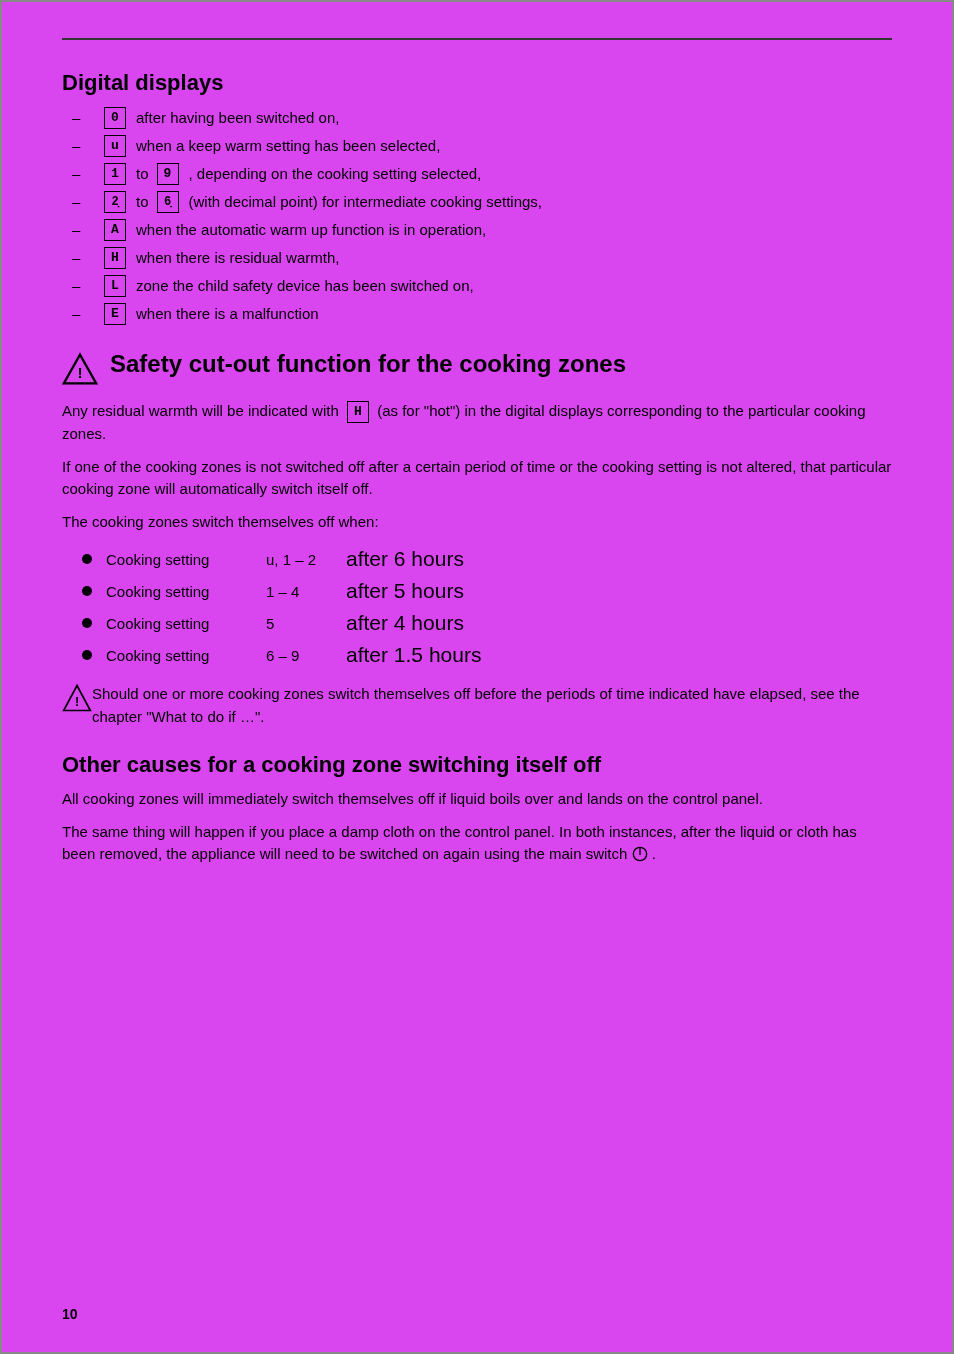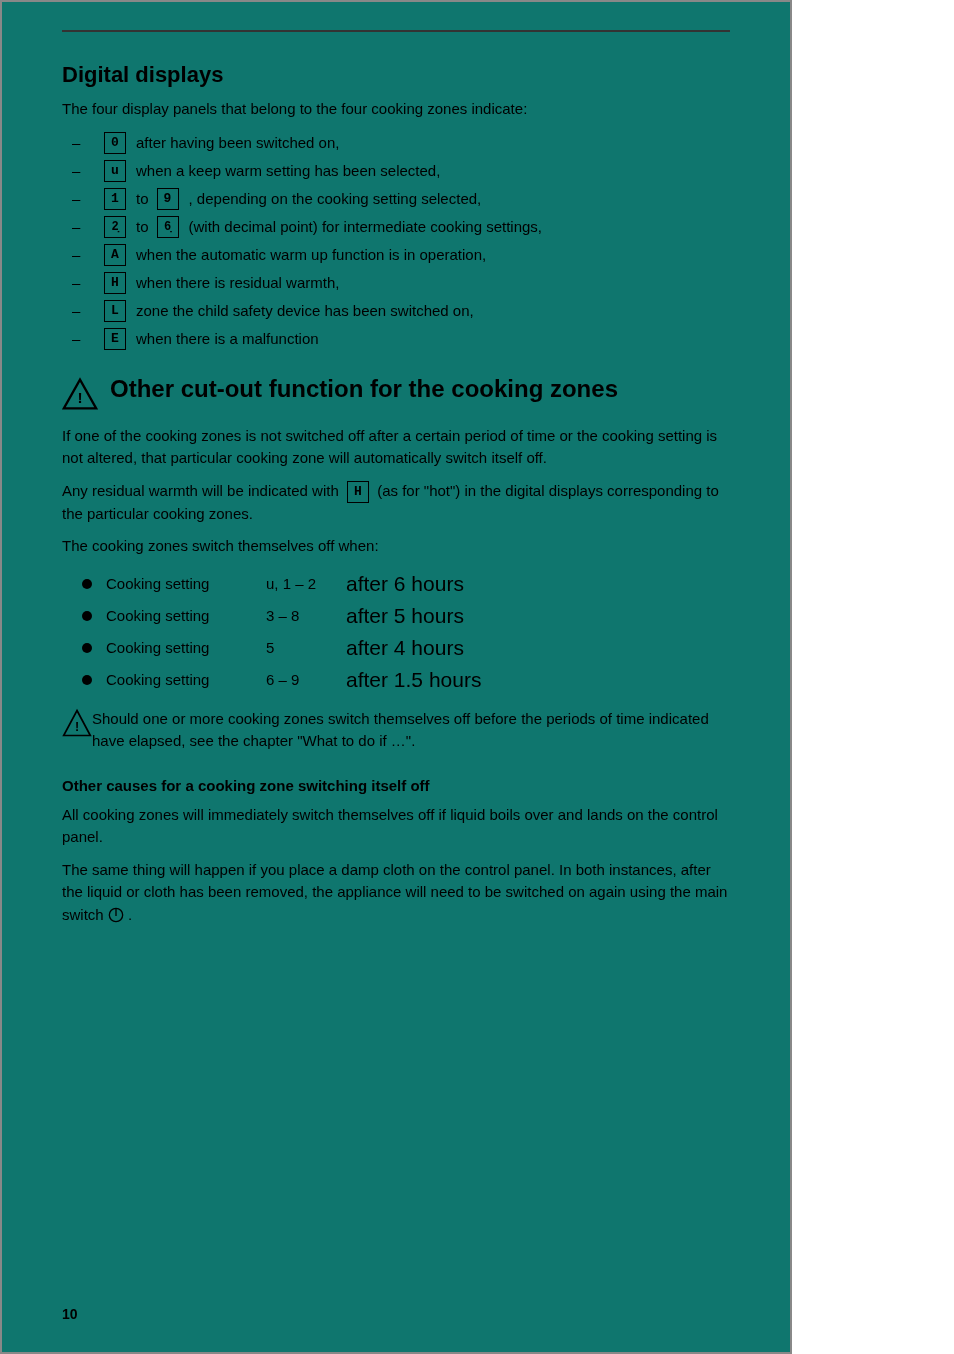--- a/index.html
+++ b/index.html
@@ -5,42 +5,42 @@
     * { box-sizing: border-box; margin: 0; padding: 0; }
     body {
       background: #fff;
       font-family: Arial, Helvetica, sans-serif;
       font-size: 15px;
       color: #000;
       width: 954px;
       min-height: 1354px;
     }
     .page {
-      width: 792px;
+      width: 954px;
       min-height: 1354px;
-      background: #0f766e;
+      background: #d946ef;
       border: 2px solid #888;
-      padding: 28px 60px 40px 60px;
+      padding: 36px 60px 40px 60px;
       position: relative;
     }
     .top-border {
       border-top: 2px solid #333;
       margin-bottom: 30px;
     }
     h2 {
       font-size: 22px;
       font-weight: bold;
       margin-bottom: 10px;
     }
     h2.safety {
       font-size: 24px;
       font-weight: bold;
     }
     h2.other {
-      font-size: 15px;
+      font-size: 22px;
       font-weight: bold;
       margin-bottom: 10px;
     }
     p {
       margin-bottom: 10px;
       line-height: 1.5;
     }
     .section {
       margin-bottom: 24px;
     }
@@ -160,21 +160,20 @@
     }
   </style>
 </head>
 <body>
 
 <div class="page">
   <div class="top-border"></div>
 
   <div class="section">
     <h2>Digital displays</h2>
-    <p>The four display panels that belong to the four cooking zones indicate:</p>
 
     <ul class="bullet-list">
 
       <li>
         <span class="dash">–</span>
         <span class="symbol-box">0</span>
         <span class="desc">after having been switched on,</span>
       </li>
 
       <li>
@@ -225,44 +224,44 @@
     </ul>
   </div>
 
   <div class="section">
     <div class="safety-header">
 
       <svg class="warning-icon" viewBox="0 0 40 40" fill="none" xmlns="http://www.w3.org/2000/svg">
         <polygon points="20,4 38,36 2,36" stroke="#000" stroke-width="2.5" fill="none"></polygon>
         <text x="20" y="30" text-anchor="middle" font-size="17" font-weight="bold" fill="#000" font-family="Arial">!</text>
       </svg>
-      <h2 class="safety">Other cut-out function for the cooking zones</h2>
+      <h2 class="safety">Safety cut-out function for the cooking zones</h2>
     </div>
-
-    <p>If one of the cooking zones is not switched off after a certain period of time or the cooking setting is not altered, that particular cooking zone will automatically switch itself off.</p>
 
     <p>
       <span>Any residual warmth will be indicated with</span>
       <span class="symbol-box" style="margin: 0 4px;">H</span>
       <span> (as for "hot") in the digital displays corresponding to the particular cooking zones.</span>
     </p>
+
+    <p>If one of the cooking zones is not switched off after a certain period of time or the cooking setting is not altered, that particular cooking zone will automatically switch itself off.</p>
 
     <p>The cooking zones switch themselves off when:</p>
 
     <div class="cooking-table">
       <div class="row">
         <div class="bullet"></div>
         <div class="col1">Cooking setting</div>
         <div class="col2">u, 1 – 2</div>
         <div class="col3">after 6 hours</div>
       </div>
       <div class="row">
         <div class="bullet"></div>
         <div class="col1">Cooking setting</div>
-        <div class="col2">3 – 8</div>
+        <div class="col2">1 – 4</div>
         <div class="col3">after 5 hours</div>
       </div>
       <div class="row">
         <div class="bullet"></div>
         <div class="col1">Cooking setting</div>
         <div class="col2">5</div>
         <div class="col3">after 4 hours</div>
       </div>
       <div class="row">
         <div class="bullet"></div>

